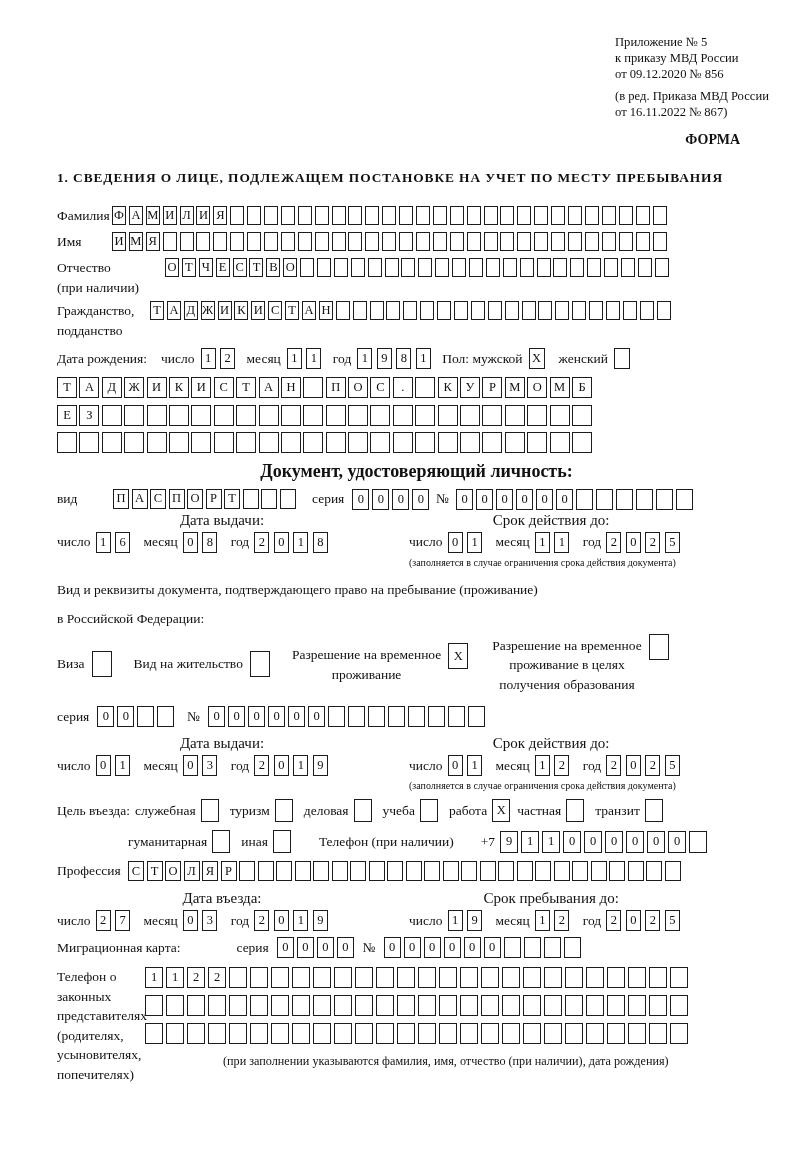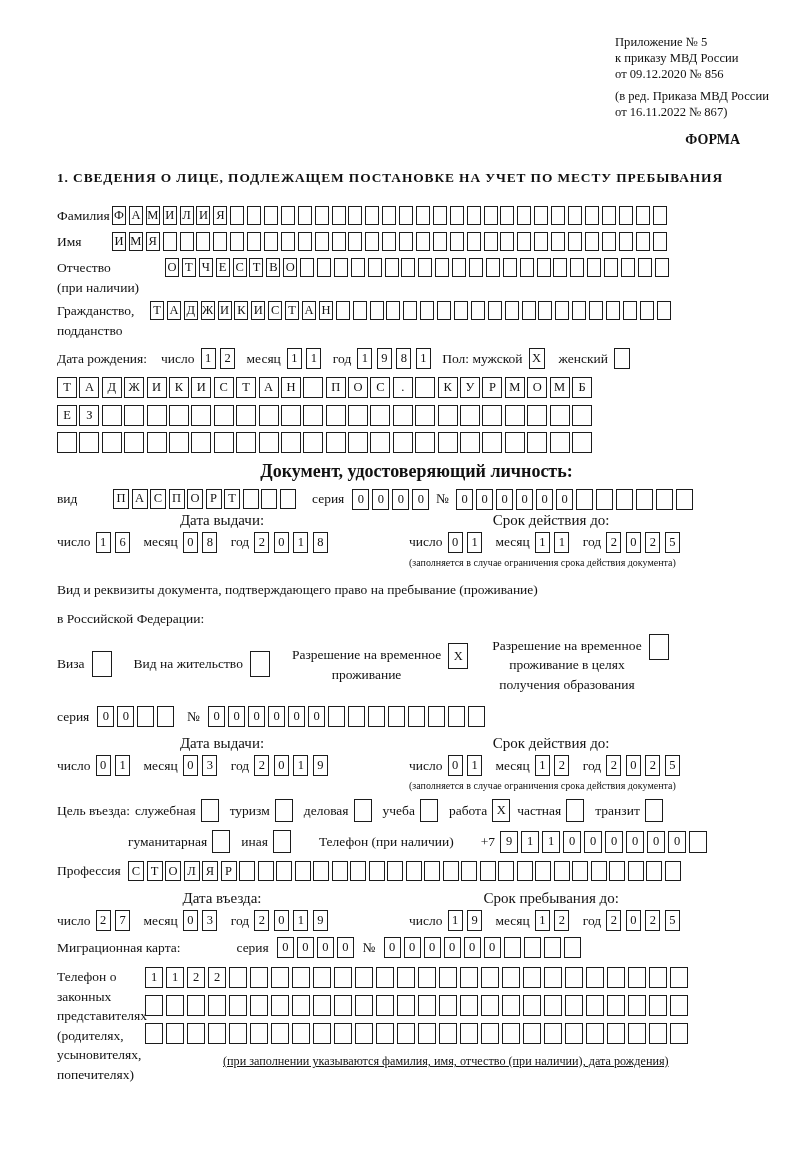--- a/index.html
+++ b/index.html
@@ -76,21 +76,21 @@
   .opt .olbl { padding-top: 5px; margin-right: 7px; white-space: nowrap; }
   .opt .multi { text-align: center; line-height: 19.5px; padding-top: 2px; }
 
   .serial-row { display: flex; align-items: center; margin-bottom: 8px; }
   .serial-row .slab { margin-right: 8px; }
 
   .purpose-row { display: flex; align-items: center; margin-bottom: 8px; }
   .purpose-row .plbl { margin-right: 5px; white-space: nowrap; }
   .purpose-row .pbox { margin-right: 11px; }
 
-  .rep-note { font-size: 12.2px; margin: 10px 0 0 78px; white-space: nowrap; text-decoration: underline; }
+  .rep-note { font-size: 12.2px; margin: 10px 0 0 78px; white-space: nowrap; }
 </style>
 </head>
 <body>
 
 <div class="page">
 
   <div class="hdr-right">
     <div>Приложение № 5</div>
     <div>к приказу МВД России</div>
     <div>от 09.12.2020 № 856</div>

